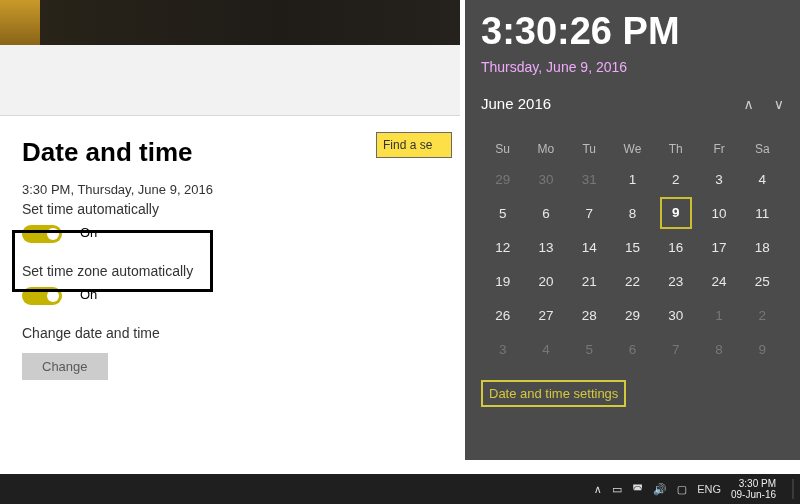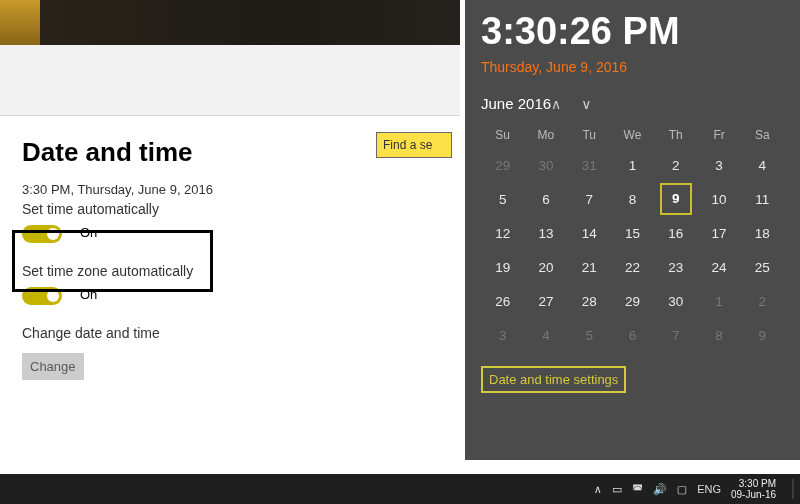--- a/index.html
+++ b/index.html
@@ -10,25 +10,25 @@
 .settings{position:absolute;left:0;top:115px;width:460px;padding:22px 22px 0 22px;box-sizing:border-box}
 .settings h1{margin:0 0 14px 0;font-weight:700;font-size:26px}
 .dt-now{font-size:13px;color:#333;margin-bottom:4px}
 .opt-block{margin-bottom:20px}
 .opt-label{font-size:14px;color:#333;margin-bottom:8px}
 .toggle-row{display:flex;align-items:flex-start;gap:18px}
 .toggle{width:40px;height:18px;border-radius:9px;background:#c4b400;position:relative;cursor:pointer}
 .toggle::after{content:"";position:absolute;width:12px;height:12px;border-radius:50%;background:#fff;top:3px;right:3px}
 .toggle-state{font-size:13px}
 .highlight1{position:absolute;left:12px;top:230px;width:195px;height:56px;border:3px solid #000;pointer-events:none}
-.change-btn{display:inline-block;background:#ccc;color:#5a5a5a;padding:6px 8px;font-size:13px;margin-top:4px;cursor:default}
+.change-btn{display:inline-block;background:#ccc;color:#5a5a5a;padding:6px 20px;font-size:13px;margin-top:4px;cursor:default}
 .flyout{position:absolute;left:465px;top:0;width:335px;height:460px;background:rgba(60,60,60,0.92);color:#ddd;padding:8px 16px 0 16px;box-sizing:border-box}
 .fly-time{font-size:38px;font-weight:700;color:#fff;margin-top:2px}
-.fly-date{font-size:14px;color:#f97316;margin-top:6px;margin-bottom:20px}
-.cal-head{display:flex;align-items:center;justify-content:flex-start;margin-bottom:10px}
+.fly-date{font-size:14px;color:#f0abfc;margin-top:6px;margin-bottom:20px}
+.cal-head{display:flex;align-items:center;justify-content:space-between;margin-bottom:24px}
 .cal-title{font-size:15px;color:#fff}
 .nav-arrows{display:flex;gap:20px;color:#ccc;font-size:14px}
 .nav-arrows span{cursor:pointer}
 .cal{width:100%;border-collapse:collapse;table-layout:fixed}
 .cal th{font-weight:400;font-size:12px;color:#bbb;padding:6px 0}
 .cal td{text-align:center;font-size:13.5px;color:#e8e8e8;padding:0;height:34px;cursor:pointer}
 .cal td.dim{color:#777}
 .cal td.today span{display:inline-block;width:28px;height:28px;line-height:28px;border:2px solid #ccbf2f;color:#fff;font-weight:600}
 .dt-link{display:inline-block;margin-top:14px;padding:4px 6px;font-size:13px;color:#d4c93d;border:2px solid #d4c93d;cursor:pointer}
 .taskbar{position:absolute;left:0;bottom:0;width:800px;height:30px;background:#1f1f1f;color:#eee;display:flex;align-items:center;justify-content:flex-end;padding:0 6px;box-sizing:border-box;font-size:10px}

